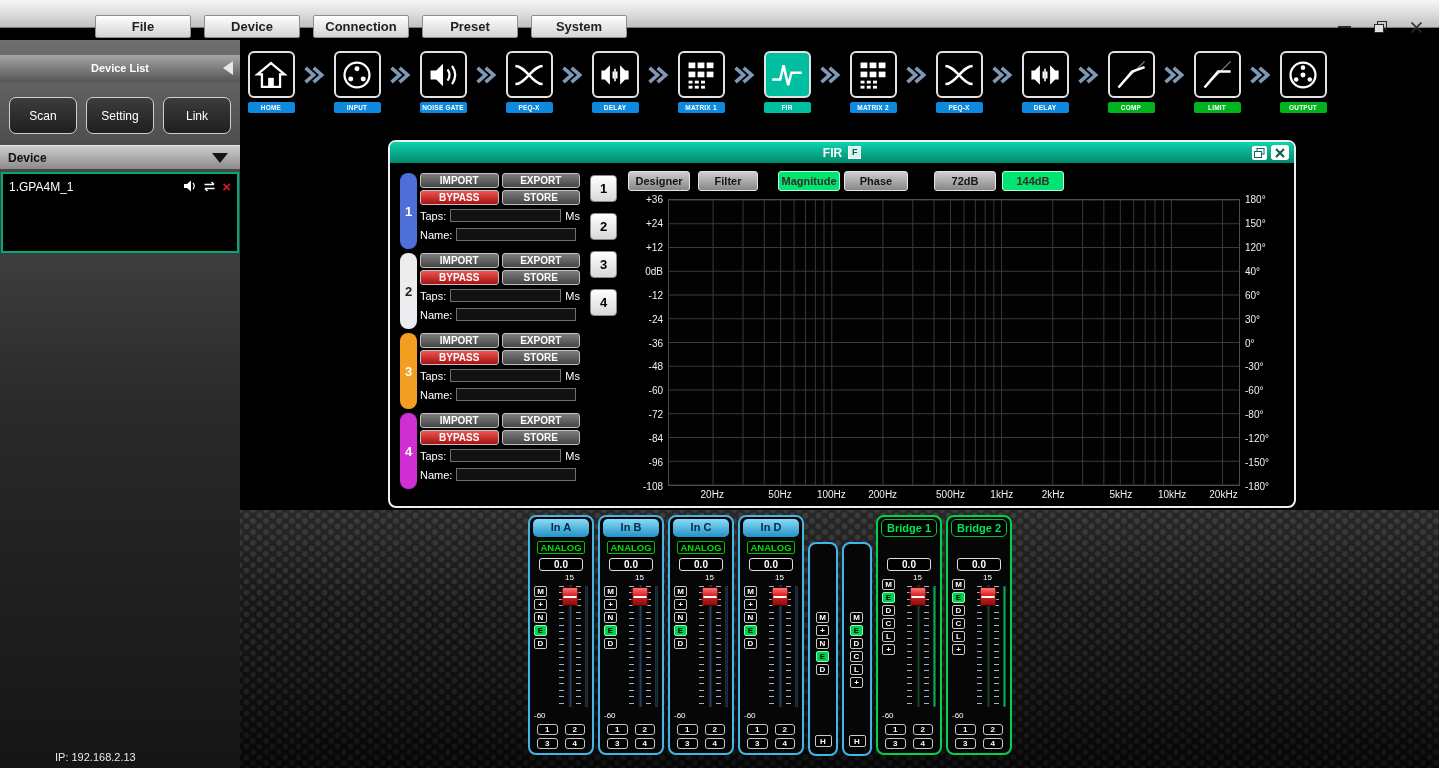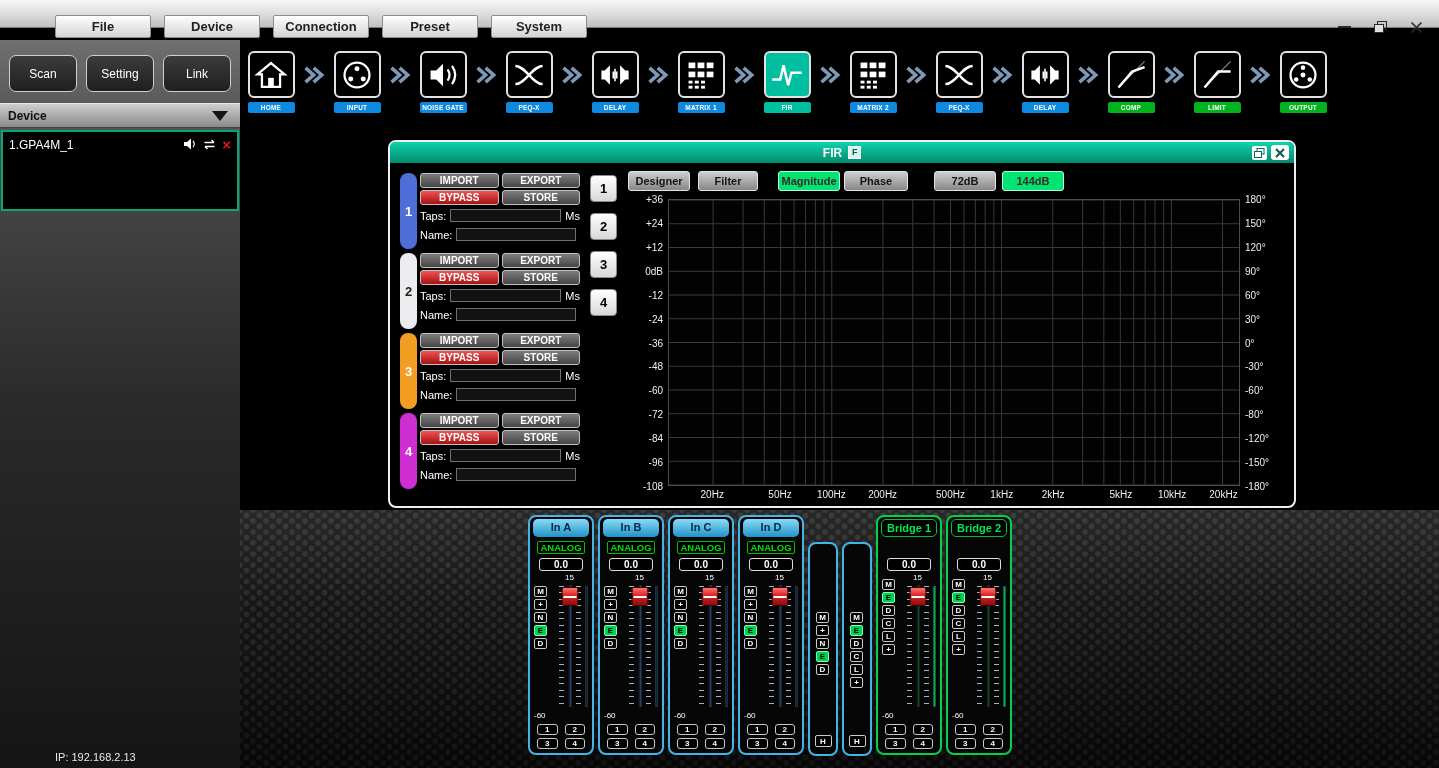--- a/index.html
+++ b/index.html
@@ -5,21 +5,21 @@
   * { box-sizing: border-box; margin: 0; padding: 0; }
   html,body { width: 1439px; height: 768px; overflow: hidden; }
   body { font-family: "Liberation Sans", sans-serif; background:#000; position:relative; }
   button { font-family: inherit; cursor: pointer; }
 
   .app { position:absolute; inset:0; }
 
   
   .menubar { position:absolute; left:0; top:0; width:1439px; height:28px;
     background: linear-gradient(180deg,#f7f7f7 0%,#e0e0e0 45%,#c0c0c0 100%);
-    border-bottom:1px solid #7a7a7a; }
+    border-bottom:1px solid #7a7a7a;padding-left:40px; }
   .menu-btns { display:flex; gap:13px; padding:15px 0 0 55px; }
   .menu-btn { height:23px; min-width:96px; padding:0 10px;
     background: linear-gradient(180deg,#fefefe,#d4d4d4);
     border:1px solid #8d8d8d; border-radius:2px; color:#222;
     font-size:13px; font-weight:bold; box-shadow: inset 0 1px 0 #fff; }
   .win-controls { position:absolute; right:10px; top:18px; display:flex; gap:10px; align-items:center; }
   .wc { width:26px; height:18px; display:flex; align-items:center; justify-content:center; cursor:pointer; }
   .wc-min span { display:block; width:13px; border-bottom:2px solid #2a2a2a; }
 
   
@@ -186,20 +186,24 @@
       </span>
       <span class="wc">
         <svg width="13" height="13" viewBox="0 0 13 13">
             <path d="M1.5 1.5 L11.5 11.5 M11.5 1.5 L1.5 11.5" stroke="#2a2a2a" stroke-width="1.6"></path>
           </svg>
       </span>
     </div>
   </header>
 
   <aside class="sidebar">
+    <div class="dl-header">
+      <span>Device List</span>
+      <span class="collapse-arrow"></span>
+    </div>
     <div class="sb-btns">
   <button class="sb-btn">Scan</button>
 
   <button class="sb-btn">Setting</button>
 
   <button class="sb-btn">Link</button>
 </div>
     <div class="dev-dd">
       <span class="dev-dd-label">Device</span>
       <span class="dd-arrow"></span>
@@ -652,21 +656,21 @@
                 <line x1="0" y1="450" x2="1000" y2="450" stroke="#3a3a3a" stroke-width="1" vector-effect="non-scaling-stroke"></line>
                 <line x1="0" y1="500" x2="1000" y2="500" stroke="#3a3a3a" stroke-width="1" vector-effect="non-scaling-stroke"></line>
                 <line x1="0" y1="550" x2="1000" y2="550" stroke="#3a3a3a" stroke-width="1" vector-effect="non-scaling-stroke"></line>
                 <line x1="0" y1="600" x2="1000" y2="600" stroke="#3a3a3a" stroke-width="1" vector-effect="non-scaling-stroke"></line>
               </svg>
           </div>
           <div class="g-right">
               <span class="g-rlabel" style="top: 0%;">180°</span>
               <span class="g-rlabel" style="top: 8.33333%;">150°</span>
               <span class="g-rlabel" style="top: 16.6667%;">120°</span>
-              <span class="g-rlabel" style="top: 25%;">90°</span>
+              <span class="g-rlabel" style="top: 25%;">40°</span>
               <span class="g-rlabel" style="top: 33.3333%;">60°</span>
               <span class="g-rlabel" style="top: 41.6667%;">30°</span>
               <span class="g-rlabel" style="top: 50%;">0°</span>
               <span class="g-rlabel" style="top: 58.3333%;">-30°</span>
               <span class="g-rlabel" style="top: 66.6667%;">-60°</span>
               <span class="g-rlabel" style="top: 75%;">-80°</span>
               <span class="g-rlabel" style="top: 83.3333%;">-120°</span>
               <span class="g-rlabel" style="top: 91.6667%;">-150°</span>
               <span class="g-rlabel" style="top: 100%;">-180°</span>
             </div>

